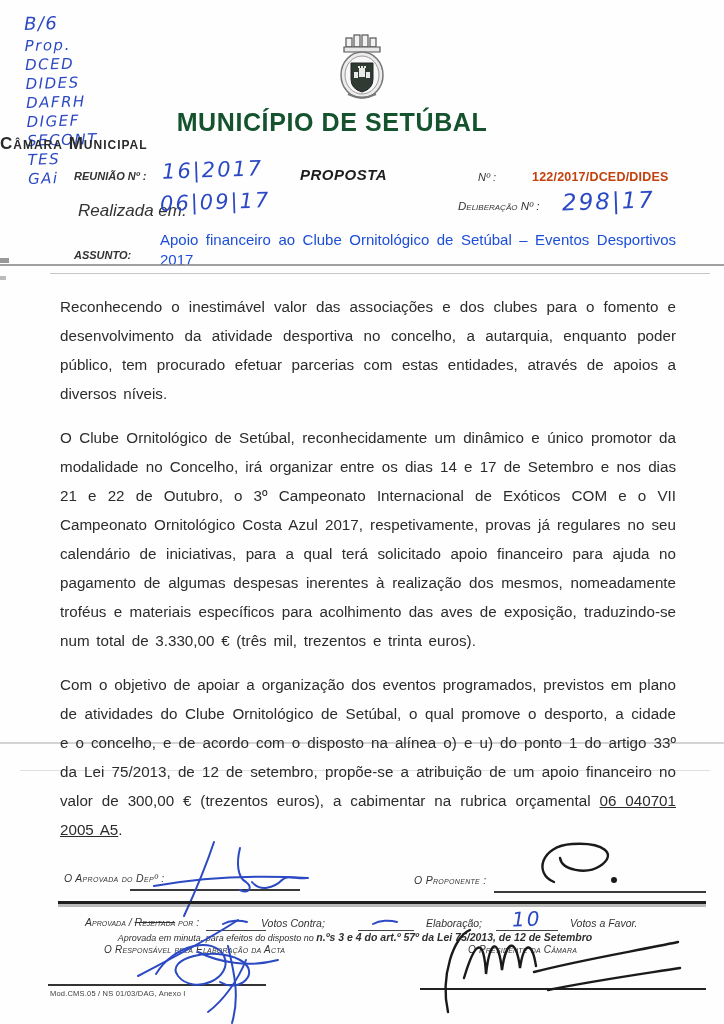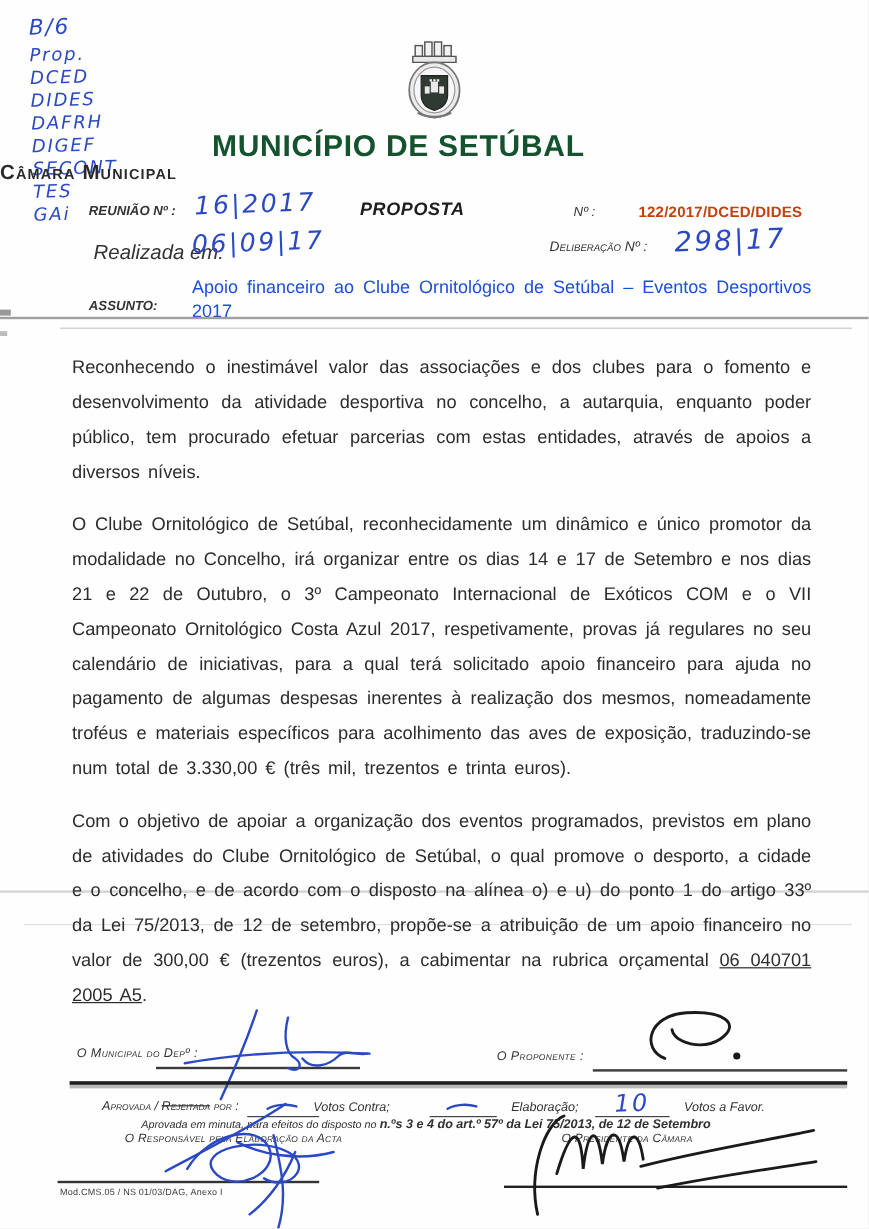--- a/index.html
+++ b/index.html
@@ -154,21 +154,21 @@
   <div class="smudge-2"></div>
   <div class="edge-mark-1"></div>
   <div class="edge-mark-2"></div>
 
   <div class="body-text">
     <p>Reconhecendo o inestimável valor das associações e dos clubes para o fomento e desenvolvimento da atividade desportiva no concelho, a autarquia, enquanto poder público, tem procurado efetuar parcerias com estas entidades, através de apoios a diversos níveis.</p>
     <p>O Clube Ornitológico de Setúbal, reconhecidamente um dinâmico e único promotor da modalidade no Concelho, irá organizar entre os dias 14 e 17 de Setembro e nos dias 21 e 22 de Outubro, o 3º Campeonato Internacional de Exóticos COM e o VII Campeonato Ornitológico Costa Azul 2017, respetivamente, provas já regulares no seu calendário de iniciativas, para a qual terá solicitado apoio financeiro para ajuda no pagamento de algumas despesas inerentes à realização dos mesmos, nomeadamente troféus e materiais específicos para acolhimento das aves de exposição, traduzindo-se num total de 3.330,00 € (três mil, trezentos e trinta euros).</p>
     <p><span>Com o objetivo de apoiar a organização dos eventos programados, previstos em plano de atividades do Clube Ornitológico de Setúbal, o qual promove o desporto, a cidade e o concelho, e de acordo com o disposto na alínea o) e u) do ponto 1 do artigo 33º da Lei 75/2013, de 12 de setembro, propõe-se a atribuição de um apoio financeiro no valor de 300,00 € (trezentos euros), a cabimentar na rubrica orçamental </span><span class="u">06 040701 2005 A5</span><span>.</span></p>
   </div>
 
-  <div class="lbl sc dir-lbl">O Municipal do Depº :</div>
+  <div class="lbl sc dir-lbl">O Aprovada do Depº :</div>
   <div class="dir-line"></div>
   <svg class="dir-sig" viewBox="0 0 170 80" fill="none" stroke="#2c49c4" stroke-width="2" stroke-linecap="round">
     <path d="M6 48 C 40 42, 90 36, 160 40"></path>
     <path d="M66 4 C 58 28, 48 52, 36 78"></path>
     <path d="M92 10 C 88 26, 90 40, 98 44 C 106 50, 100 56, 92 52"></path>
     <path d="M104 44 C 112 54, 126 50, 134 42 C 140 36, 150 42, 158 40"></path>
   </svg>
 
   <div class="lbl sc prop-lbl">O Proponente :</div>
   <div class="prop-line"></div>

